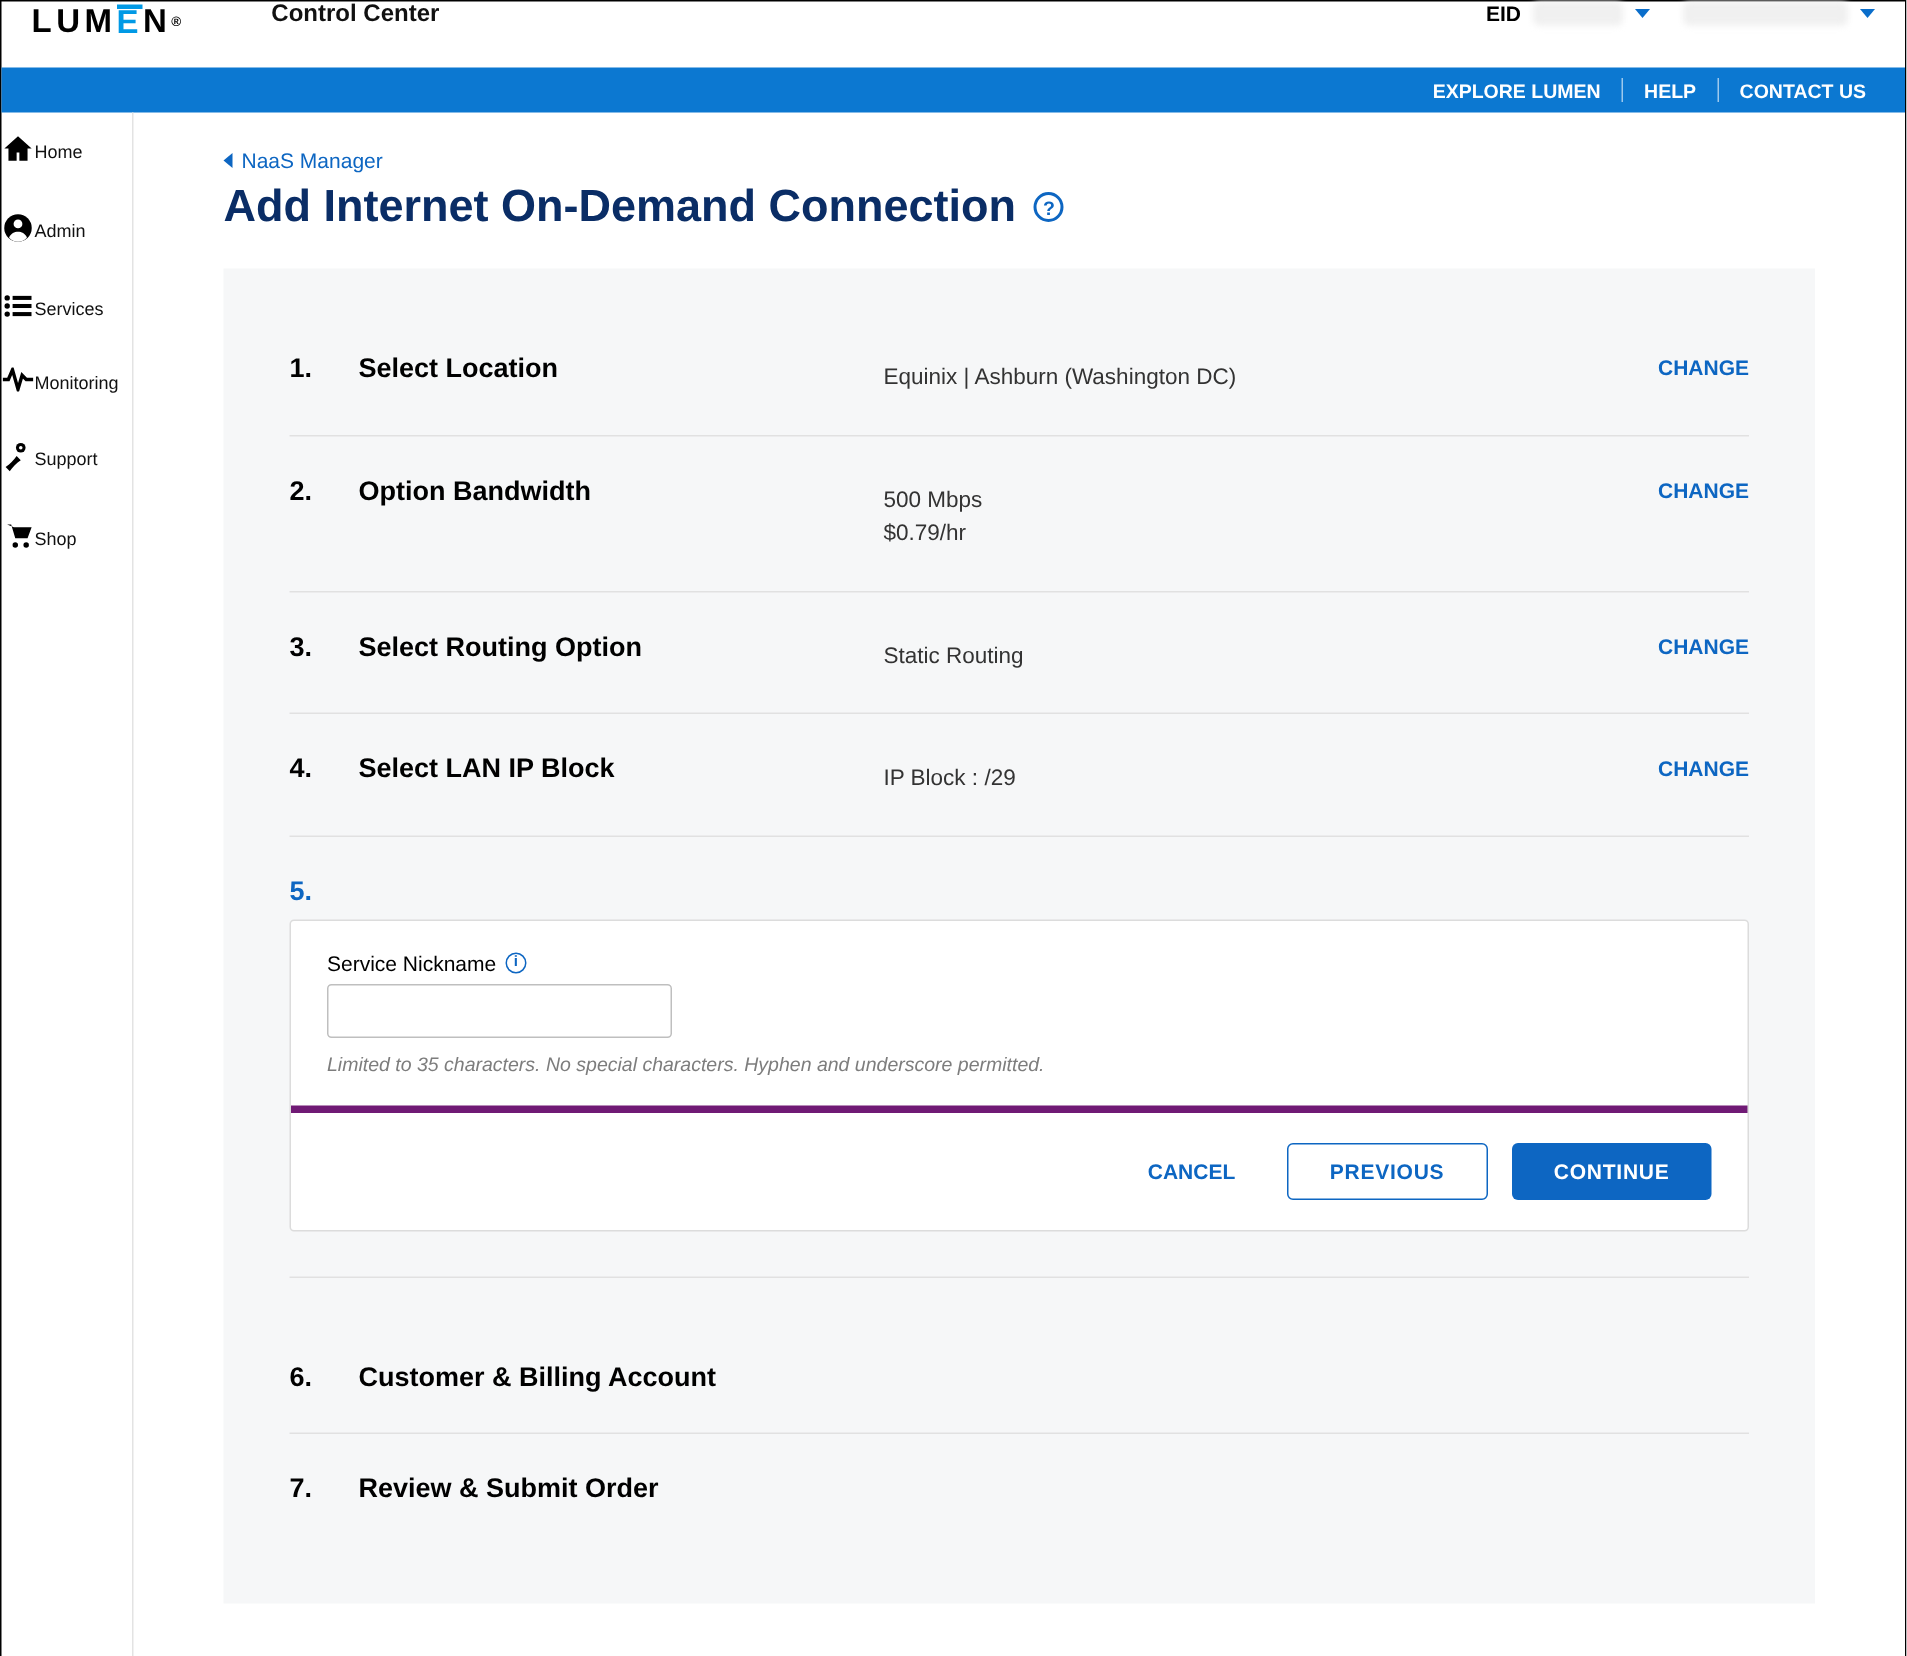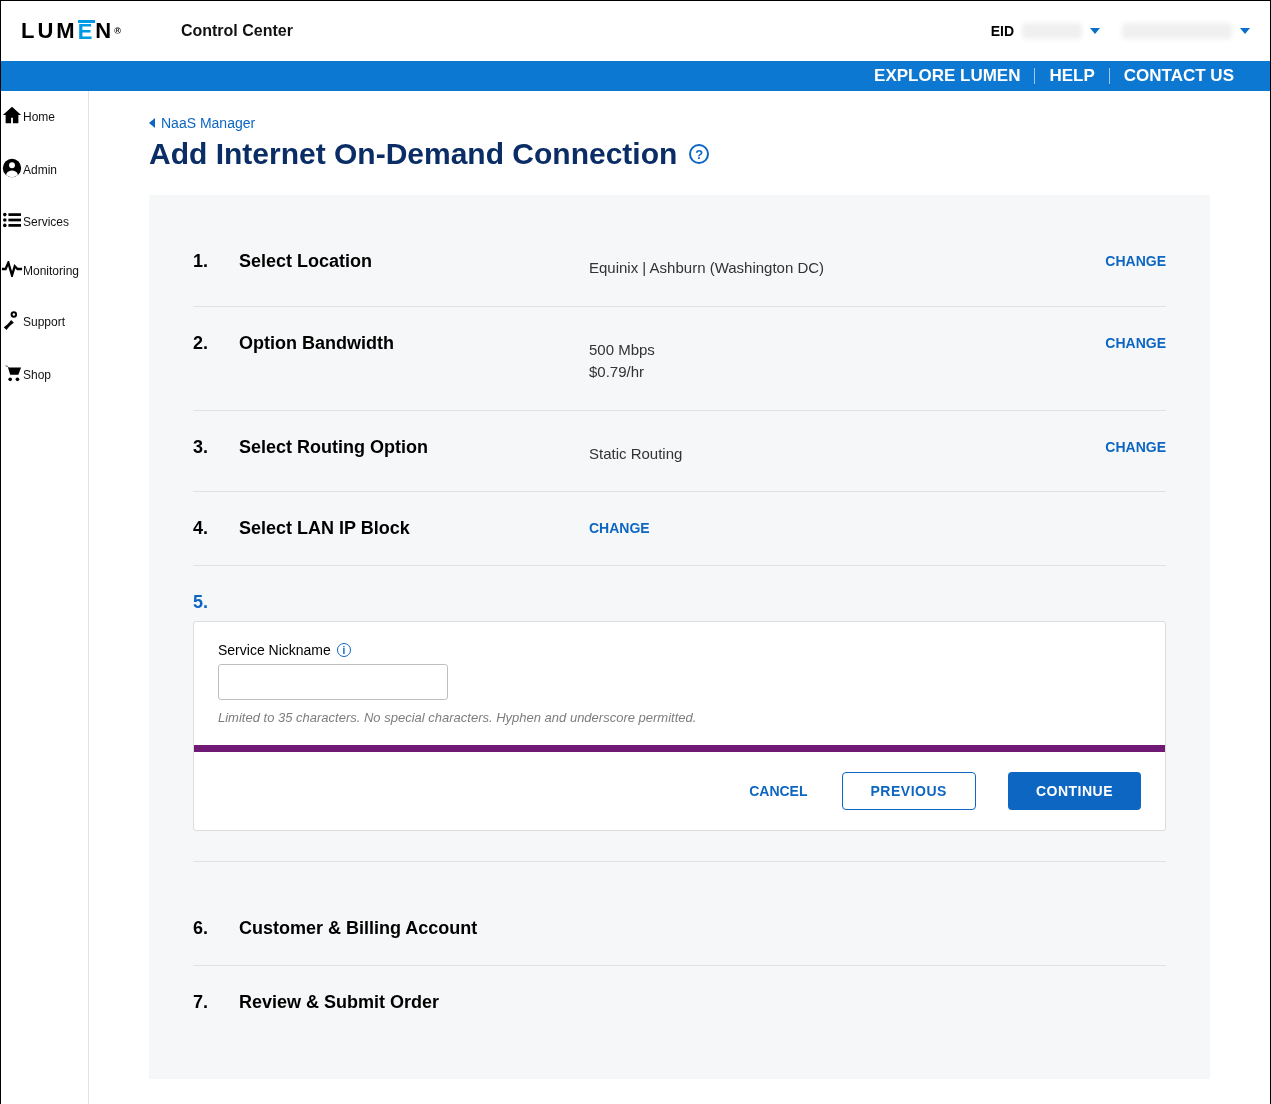--- a/index.html
+++ b/index.html
@@ -6,22 +6,22 @@
   body {
     margin: 0;
     font-family: Arial, Helvetica, sans-serif;
     background: #fff;
     color: #000;
     width: 1271px;
   }
   .frame { border: 1px solid #000; width: 1271px; }
   .topbar {
     display: flex;
-    align-items: center;
-    height: 60px;
+    align-items: flex-start;
+    height: 44px;
     padding: 0 20px;
   }
   .logo {
     font-weight: 700;
     font-size: 22px;
     letter-spacing: 3px;
     display: flex;
     align-items: center;
   }
   .logo .e-blue { color: #0099e5; display:inline-block; position:relative; }
@@ -38,22 +38,22 @@
     border-left:5px solid transparent; border-right:5px solid transparent;
     border-top:6px solid #0a6ecb;
   }
   .bluebar {
     background: #0c78d1;
     color:#fff;
     height: 30px;
     display:flex;
     justify-content:flex-end;
     align-items:center;
-    padding: 0 22px;
-    font-size: 17px;
+    padding: 0 12px;
+    font-size: 13px;
     font-weight: 700;
   }
   .bluebar span { padding: 0 14px; cursor:pointer; }
   .bluebar .sep { border-left:1px solid rgba(255,255,255,.6); height:16px; padding:0; }
   .body { display:flex; min-height: 1012px; }
   .sidebar {
     width: 88px;
     border-right: 1px solid #e3e3e3;
     padding-top: 14px;
   }
@@ -103,24 +103,24 @@
   .field-label { font-size:14px; font-weight:500; margin-bottom:6px; display:flex; align-items:center; gap:6px;}
   .info-circle {
     width:14px;height:14px;border:1.5px solid #0d66c2;border-radius:50%;
     display:inline-flex;align-items:center;justify-content:center;
     color:#0d66c2;font-size:10px;font-weight:700;cursor:pointer;
   }
   .text-input {
     width:230px; height:36px; border:1px solid #bfbfbf; border-radius:3px; padding:0 8px; font-size:14px;
   }
   .helper { color:#7d7d7d; font-style:italic; font-size:13px; margin-top:10px; }
-  .sub-actions { border-top:7px solid #701a75; margin:20px -24px -24px -24px; padding:20px 24px; display:flex; justify-content:flex-end; gap:16px; align-items:center;}
+  .sub-actions { border-top:5px solid #701a75; margin:20px -24px -24px -24px; padding:20px 24px; display:flex; justify-content:flex-end; gap:16px; align-items:center;}
   .btn-text { color:#0d66c2; font-weight:700; font-size:14px; background:none; border:none; cursor:pointer; padding:10px 18px;}
   .btn-outline { color:#0d66c2; font-weight:700; font-size:14px; background:#fff; border:1.5px solid #0d66c2; border-radius:4px; cursor:pointer; padding:10px 28px; letter-spacing:.5px;}
-  .btn-primary { color:#fff; font-weight:700; font-size:14px; background:#0d66c2; border:none; border-radius:4px; cursor:pointer; padding:11px 28px; letter-spacing:.5px;margin-left:16px;}
+  .btn-primary { color:#fff; font-weight:700; font-size:14px; background:#0d66c2; border:none; border-radius:4px; cursor:pointer; padding:11px 28px; letter-spacing:.5px;}
   .sep-line { border:none; border-top:1px solid #e1e1e1; margin: 30px 0; }
 </style>
 </head>
 <body>
 
 <div class="frame">
 
   <div class="topbar">
     <div class="logo">
       <span>LUM</span>
@@ -230,20 +230,21 @@
         <div class="step-row">
           <div class="step-num">3.</div>
           <div class="step-title">Select Routing Option</div>
           <div class="step-value">Static Routing</div>
           <div class="step-change">CHANGE</div>
         </div>
 
         <div class="step-row">
           <div class="step-num">4.</div>
           <div class="step-title">Select LAN IP Block</div>
+          <div class="step-value">IP Block : /29</div>
           <div class="step-change">CHANGE</div>
         </div>
 
         <div class="step-row row-noborder active" style="padding-bottom:12px;">
           <div class="step-num">5.</div>
         </div>
 
         <div class="subpanel">
           <div class="field-label">
             <span>Service Nickname</span>

